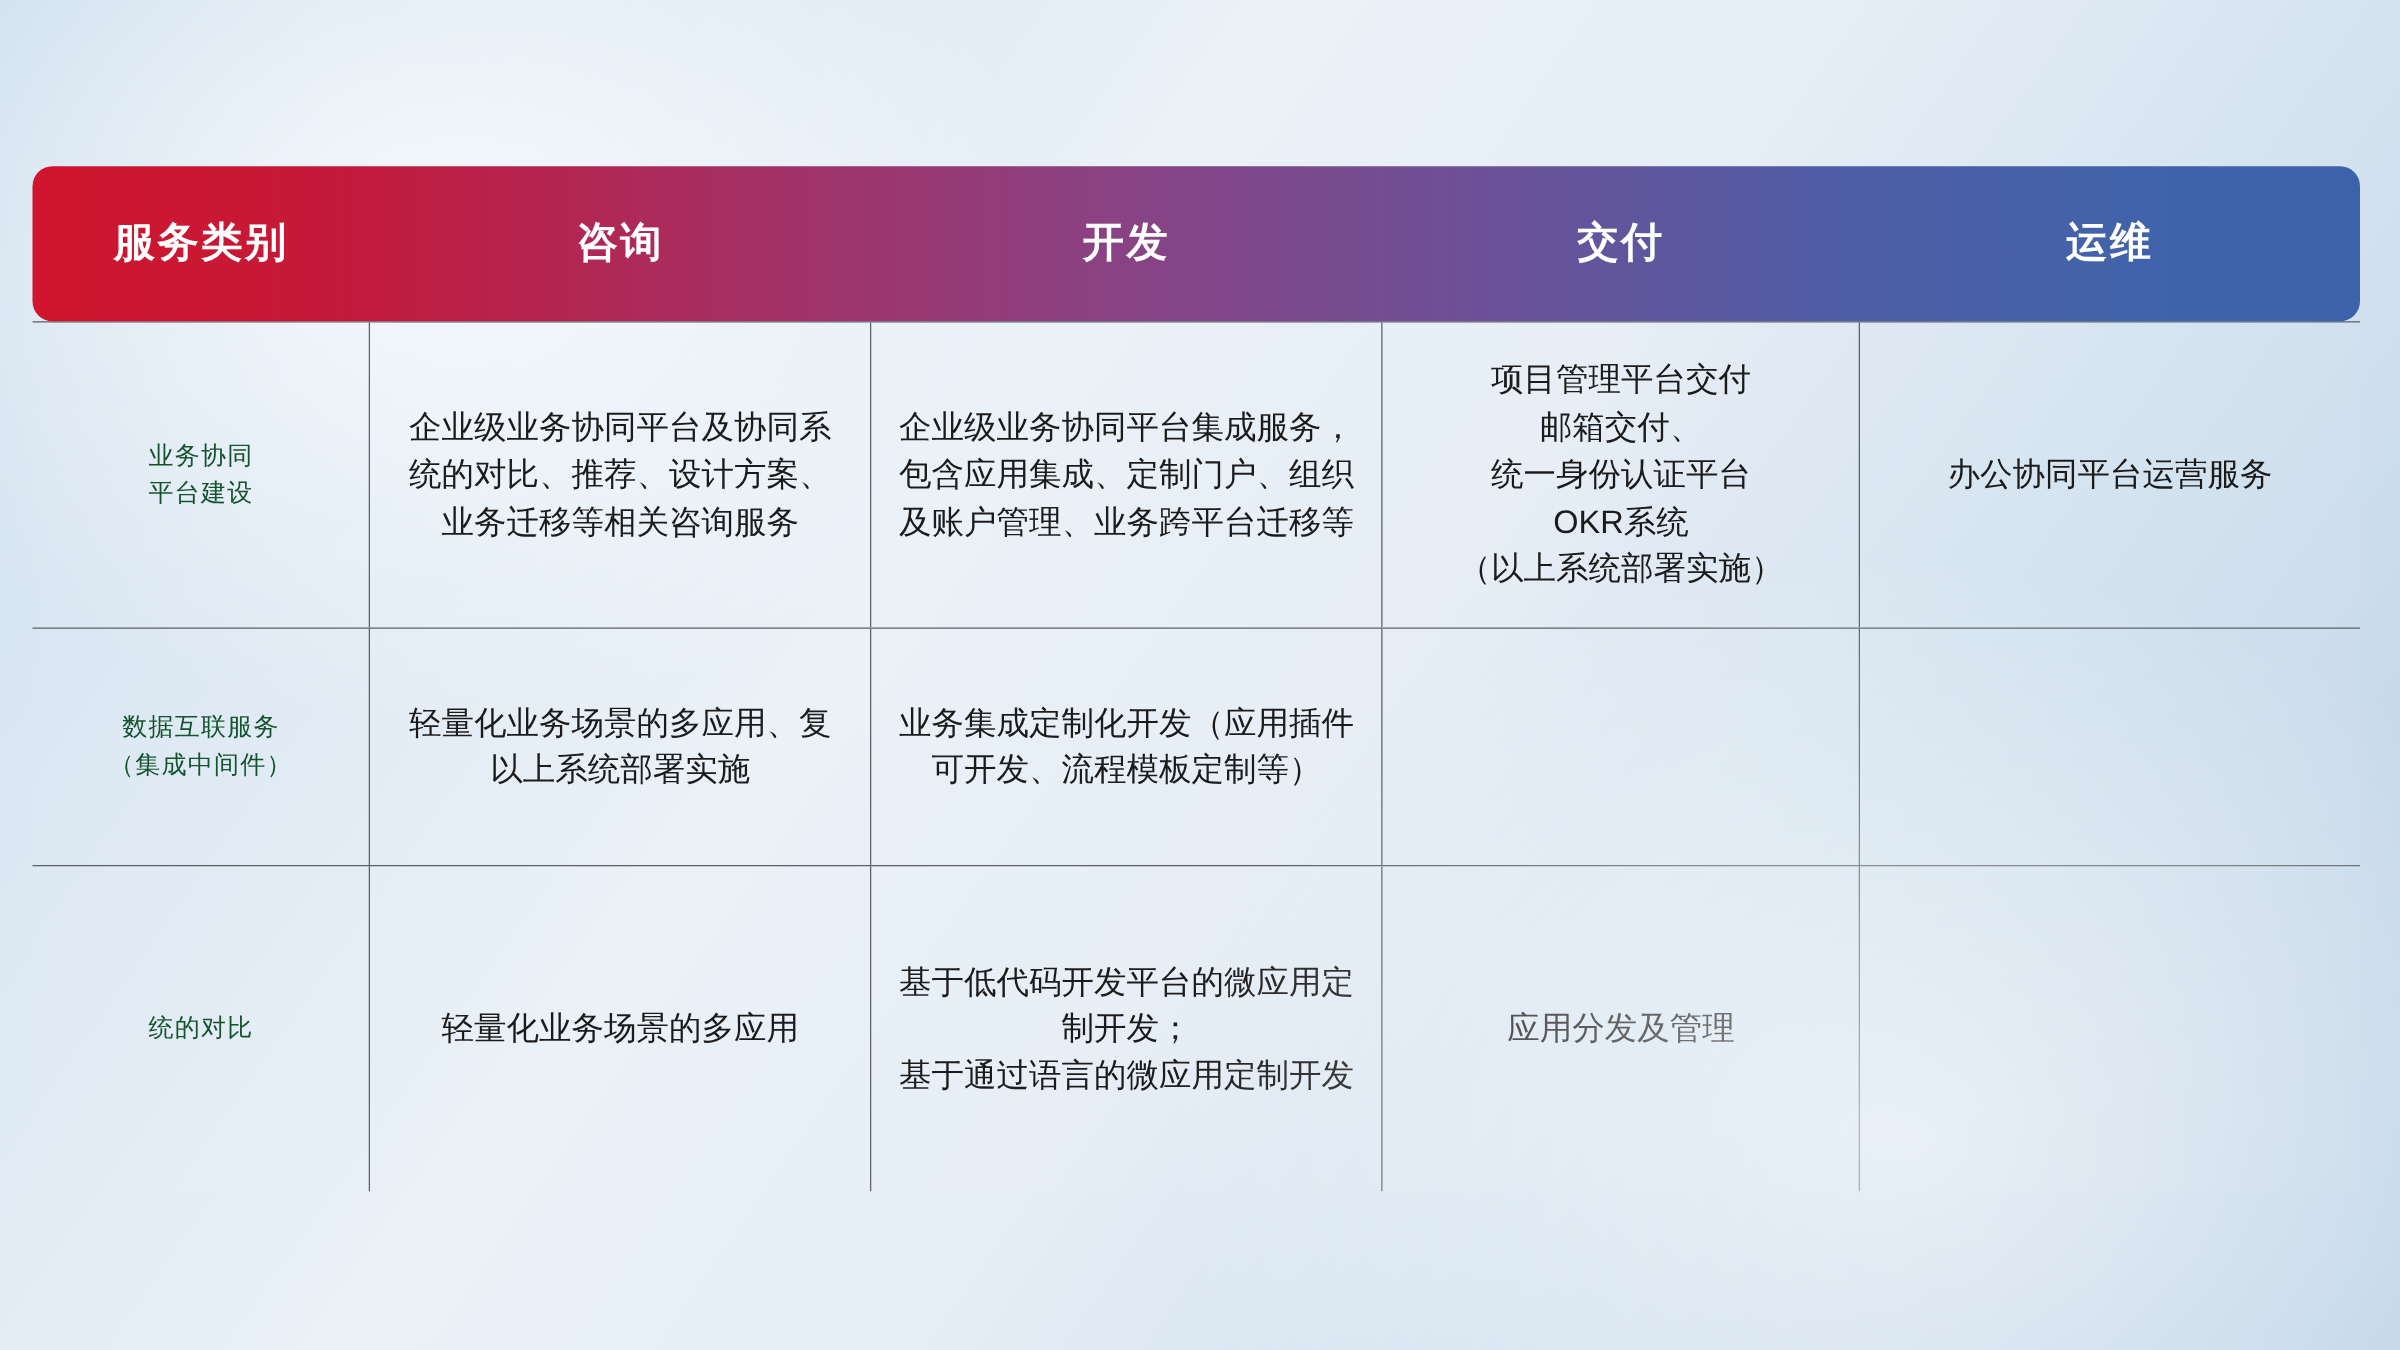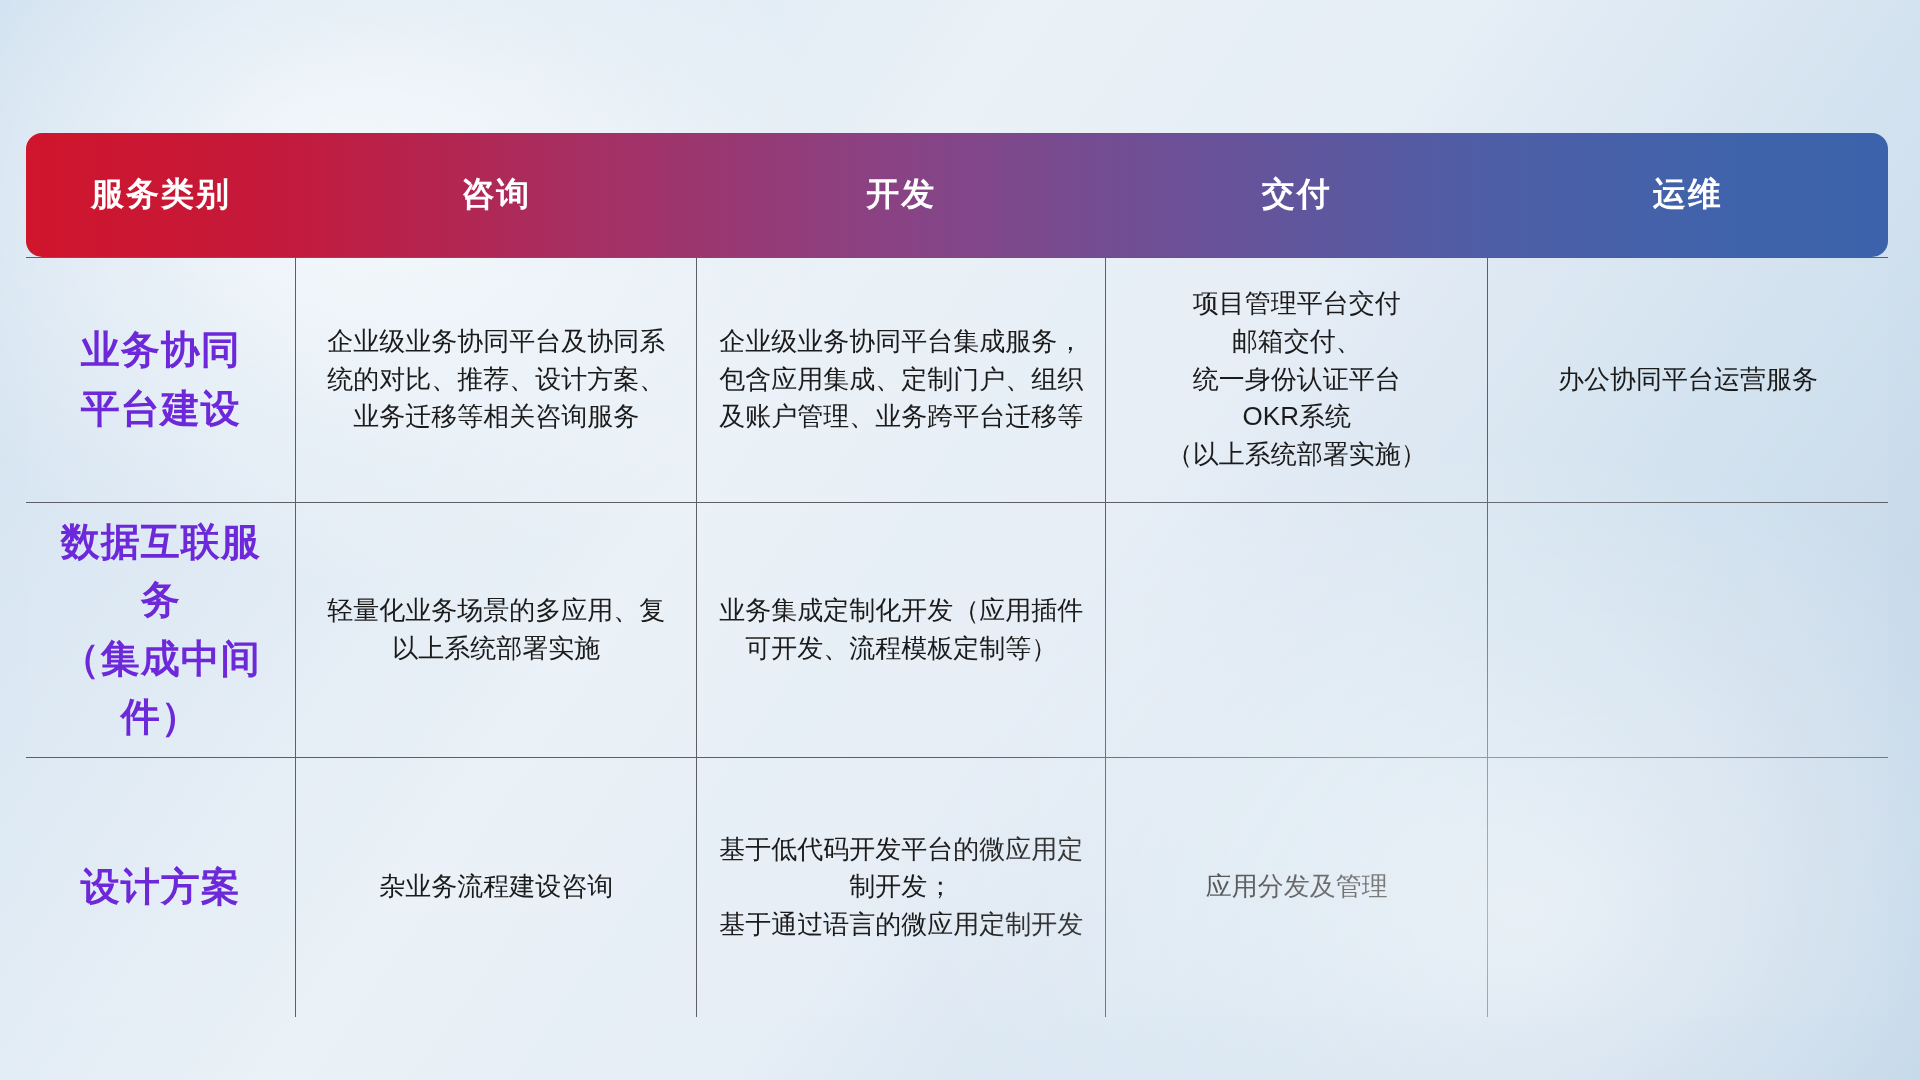--- a/index.html
+++ b/index.html
@@ -84,23 +84,23 @@
     line-height: 1.45;
     color: #1b1b1b;
     background: rgba(255,255,255,0.04);
   }
   tbody tr:last-child td { border-bottom: none; }
 
   
   tbody td.vsep-left { border-left: 1px solid #5a6066; }
 
   td.cat {
-    color: #6d28d9;
-    font-weight: bold;
-    font-size: 39px;
+    color: #14532d;
+    font-weight: normal;
+    font-size: 20px;
     letter-spacing: 1px;
     line-height: 1.5;
   }
 
   tbody tr.r1 { height: 245px; }
   tbody tr.r2 { height: 190px; }
   tbody tr.r3 { height: 260px; }
 
   .cell-text { display: block; white-space: pre-line; }
 </style>
@@ -168,24 +168,24 @@
           </td>
         <td class="vsep-left">
             <span class="cell-text"></span>
           </td>
         <td class="vsep-left">
             <span class="cell-text"></span>
           </td>
       </tr>
       <tr class="r3">
         <td class="cat">
-            <span class="cell-text">设计方案</span>
+            <span class="cell-text">统的对比</span>
           </td>
         <td class="vsep-left">
-            <span class="cell-text">杂业务流程建设咨询</span>
+            <span class="cell-text">轻量化业务场景的多应用</span>
           </td>
         <td class="vsep-left">
             <span class="cell-text">基于低代码开发平台的微应用定
 制开发；
 基于通过语言的微应用定制开发</span>
           </td>
         <td class="vsep-left">
             <span class="cell-text">应用分发及管理</span>
           </td>
         <td class="vsep-left">

